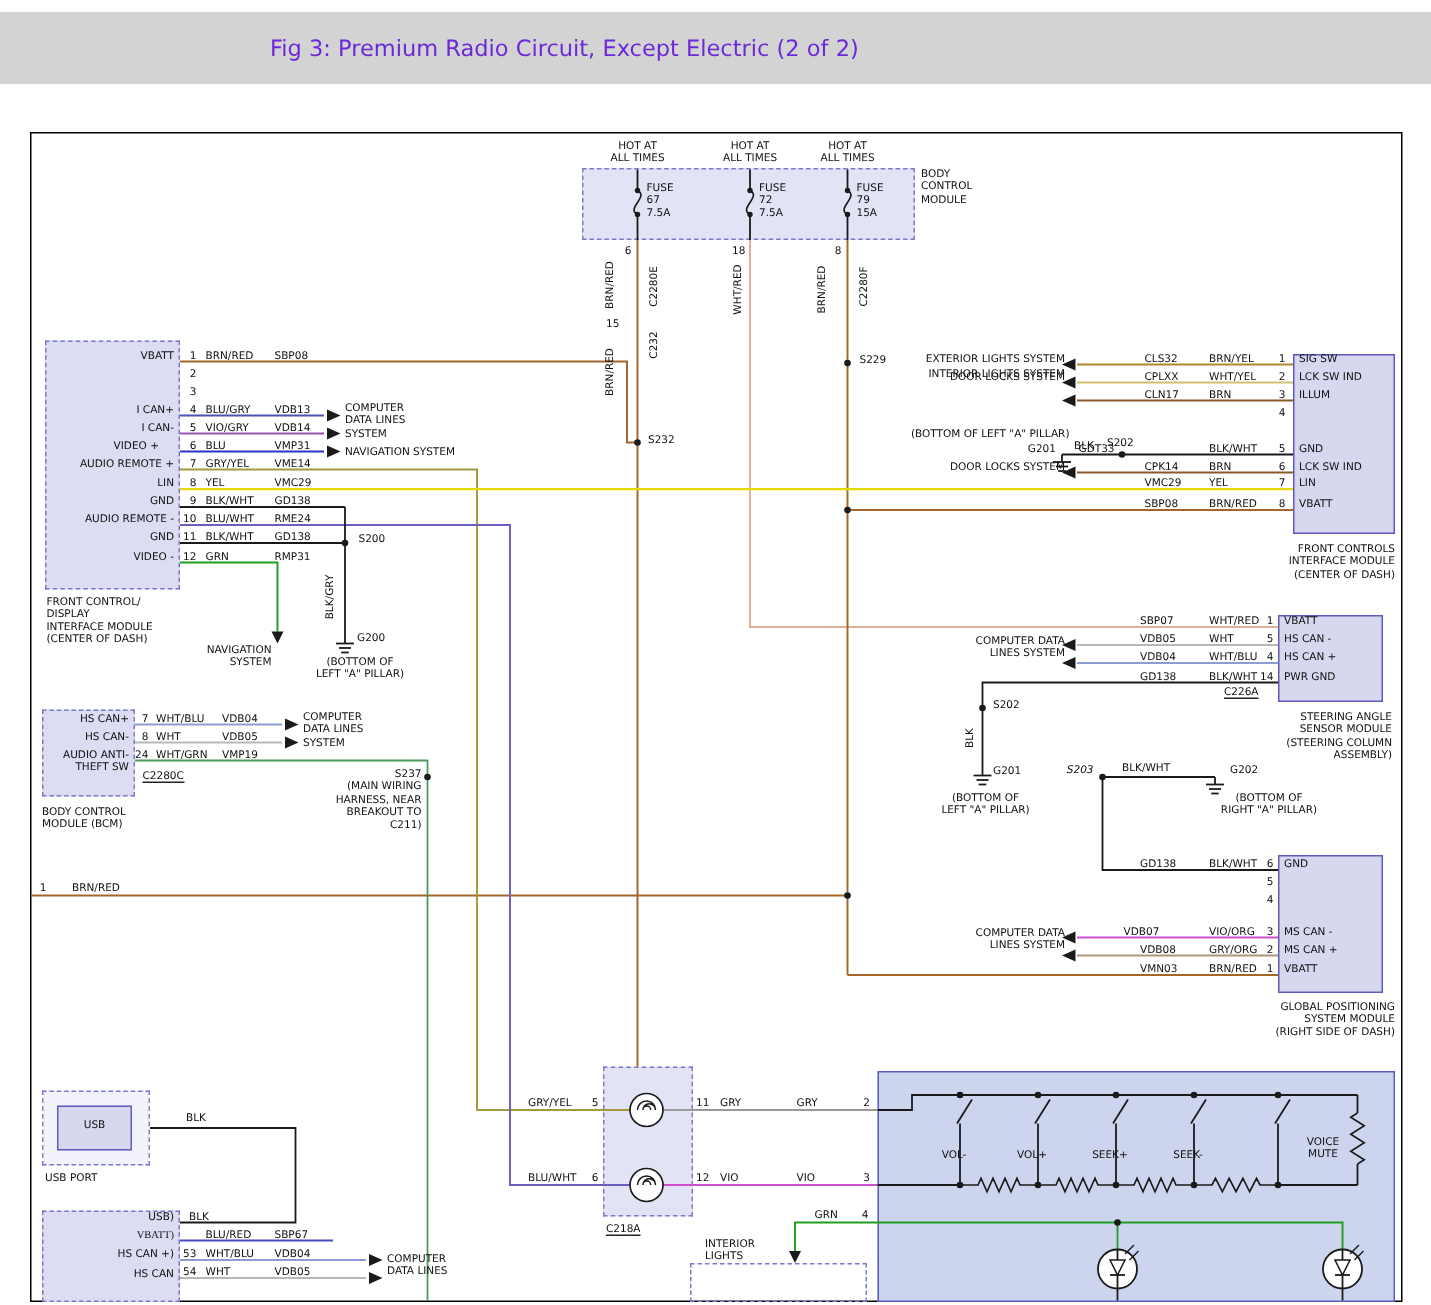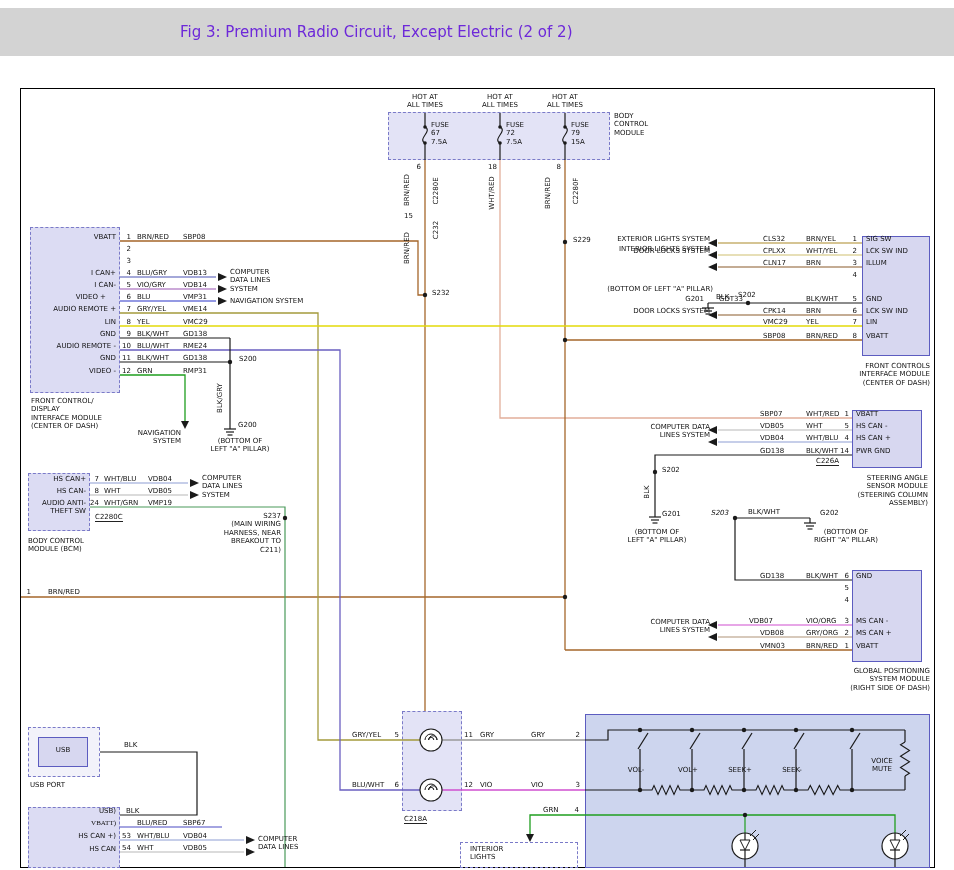--- a/index.html
+++ b/index.html
@@ -423,21 +423,21 @@
     <div class="lbl" style="left: 480px; top: 731px;">GRY</div>
     <div class="lbl" style="left: 531px; top: 731px;">GRY</div>
     <div class="lbl r" style="left: 580px; top: 731px; transform: translateX(-100%);">2</div>
     <div class="lbl" style="left: 464px; top: 781px;">12</div>
     <div class="lbl" style="left: 480px; top: 781px;">VIO</div>
     <div class="lbl" style="left: 531px; top: 781px;">VIO</div>
     <div class="lbl r" style="left: 580px; top: 781px; transform: translateX(-100%);">3</div>
     <div class="lbl u" style="left: 404px; top: 815px;">C218A</div>
     <div class="lbl" style="left: 543px; top: 806px;">GRN</div>
     <div class="lbl r" style="left: 579px; top: 806px; transform: translateX(-100%);">4</div>
-    <div class="lbl" style="left: 470px; top: 845px;">INTERIOR
+    <div class="lbl" style="left: 470px; top: 825px;">INTERIOR
 LIGHTS</div>
     <div class="lbl c" style="left: 636px; top: 766px; transform: translateX(-50%);">VOL-</div>
     <div class="lbl c" style="left: 688px; top: 766px; transform: translateX(-50%);">VOL+</div>
     <div class="lbl c" style="left: 740px; top: 766px; transform: translateX(-50%);">SEEK+</div>
     <div class="lbl c" style="left: 792px; top: 766px; transform: translateX(-50%);">SEEK-</div>
     <div class="lbl c" style="left: 838px; top: 757px; transform: translateX(-50%); margin-left: 44px;">VOICE
 MUTE</div>
   </div>
 
 </body></html>

